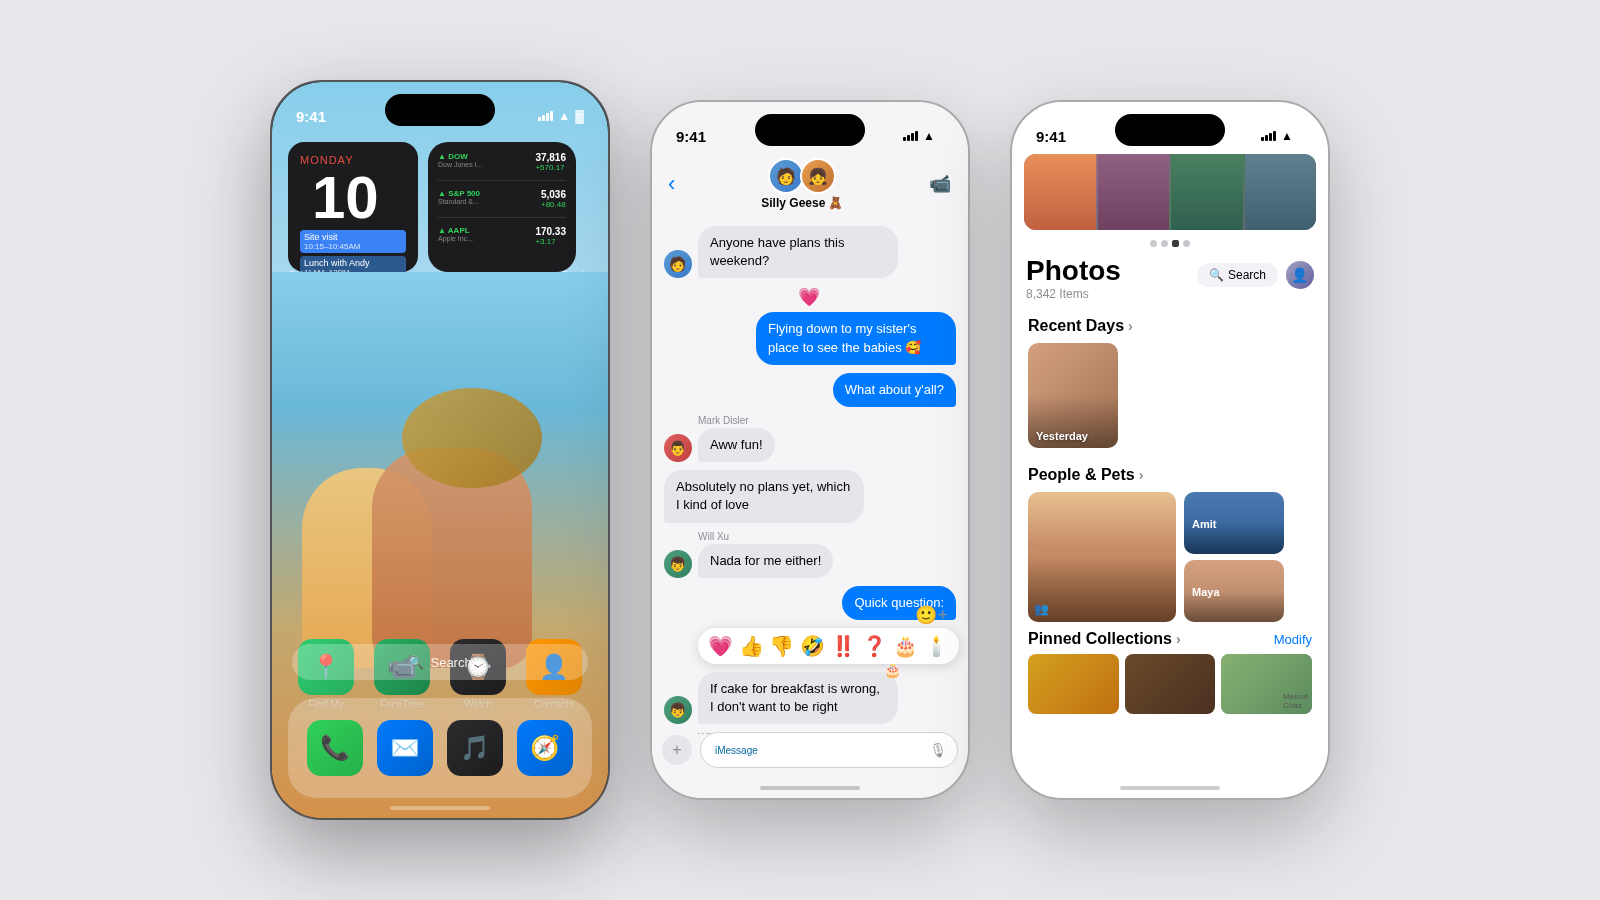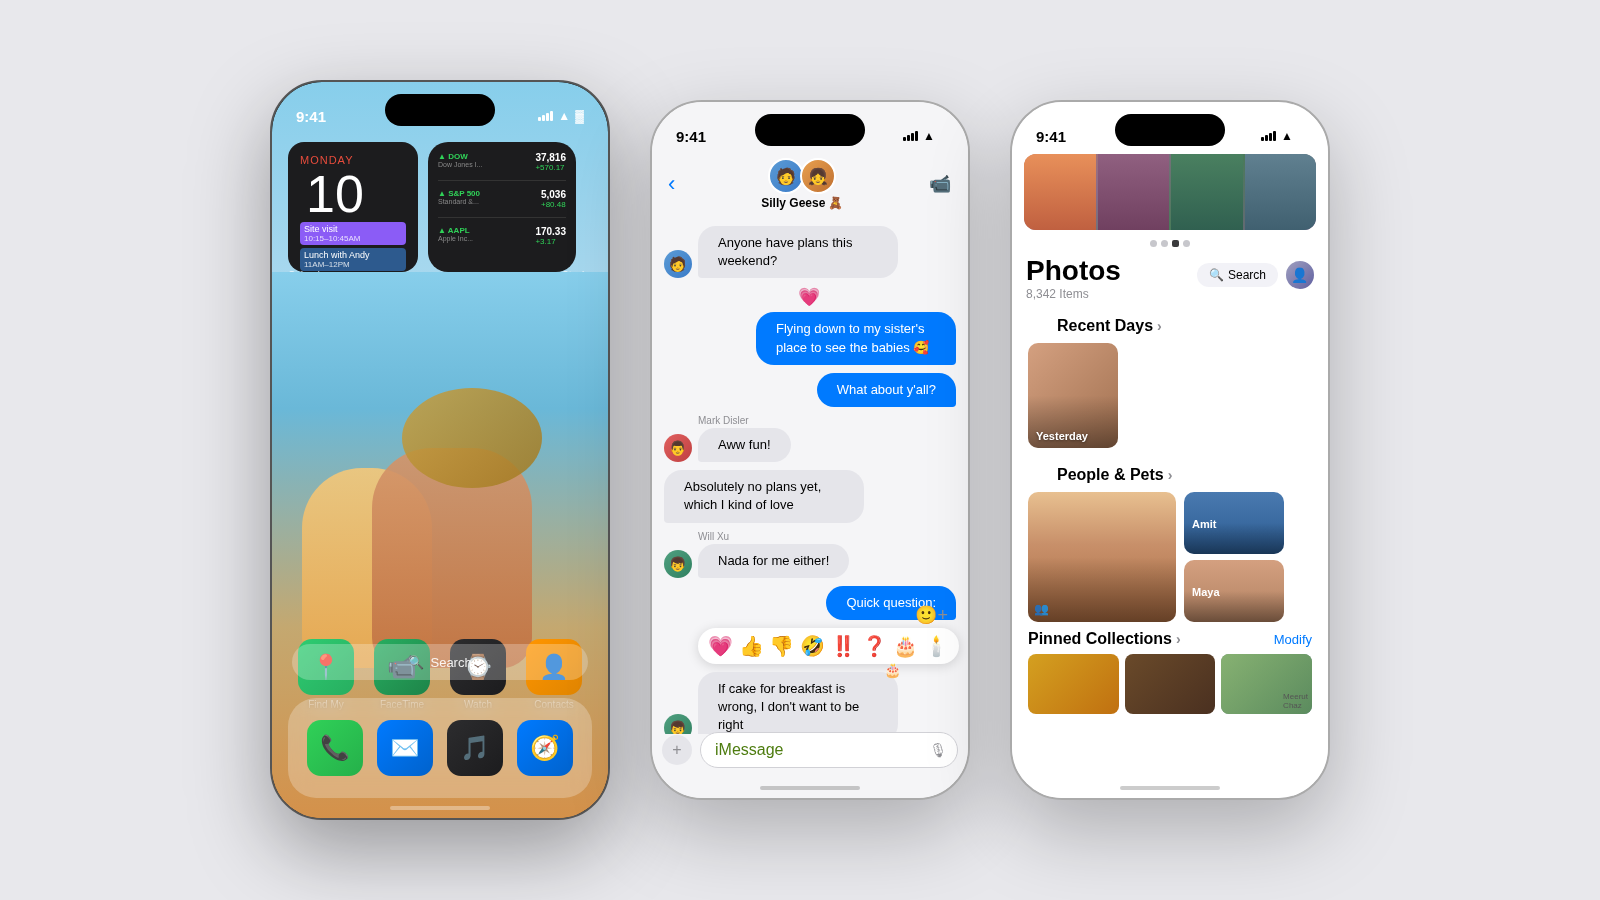--- a/index.html
+++ b/index.html
@@ -104,28 +104,28 @@
       flex-shrink: 0;
     }
     .cal-day-name {
       font-size: 11px;
       color: #e74c3c;
       text-transform: uppercase;
       font-weight: 400;
       letter-spacing: 1px;
     }
     .cal-date {
-      font-size: 52px;
-      font-weight: 400;
+      font-size: 60px;
+      font-weight: 700;
       line-height: 1;
-      margin: 2px 6px;
+      margin: 2px 12px;
     }
     .cal-event {
       font-size: 9px;
-      background: #8b5cf6;
+      background: #3b82f6;
       border-radius: 4px;
       padding: 2px 4px;
       margin-bottom: 3px;
       white-space: nowrap;
       overflow: hidden;
       text-overflow: ellipsis;
     }
     .cal-event-2 {
       font-size: 9px;
       background: #2d5a8e;
@@ -328,21 +328,21 @@
       height: 28px;
       border-radius: 50%;
       flex-shrink: 0;
       display: flex;
       align-items: center;
       justify-content: center;
       font-size: 14px;
     }
     .msg-bubble {
       max-width: 200px;
-      padding: 8px 20px;
+      padding: 8px 12px;
       border-radius: 18px;
       font-size: 13px;
       line-height: 1.4;
     }
     .msg-bubble.received {
       background: #e5e5ea;
       color: #000;
       border-bottom-left-radius: 4px;
     }
     .msg-bubble.sent {
@@ -481,21 +481,20 @@
     }
 
     .photos-section {
       padding: 8px 16px 0;
     }
     .section-header {
       display: flex;
       justify-content: space-between;
       align-items: center;
       margin-bottom: 8px;
-      margin-left: 29px;
     }
     .section-title {
       font-size: 16px;
       font-weight: 700;
       color: #000;
       display: flex;
       align-items: center;
       gap: 4px;
     }
     .section-title-chevron {
@@ -889,21 +888,21 @@
         </div>
       </div>
 
       <div class="msg-sender-name">Will Xu</div>
 
     </div>
 
     <div class="message-input-area">
       <div class="msg-input-plus">+</div>
       <div class="msg-input-field">
-        <span style="color:#4d7c0f;font-size:16px;">iMessage</span>
+        <span style="color:#0369a1;font-size:10px;">iMessage</span>
         <span class="msg-input-mic">🎙</span>
       </div>
     </div>
 
     <div class="home-indicator" style="background:rgba(0,0,0,0.2);bottom:8px;"></div>
   </div>
 </div>
 
 <div class="phone phone-3">
   <div class="phone-3-screen">

